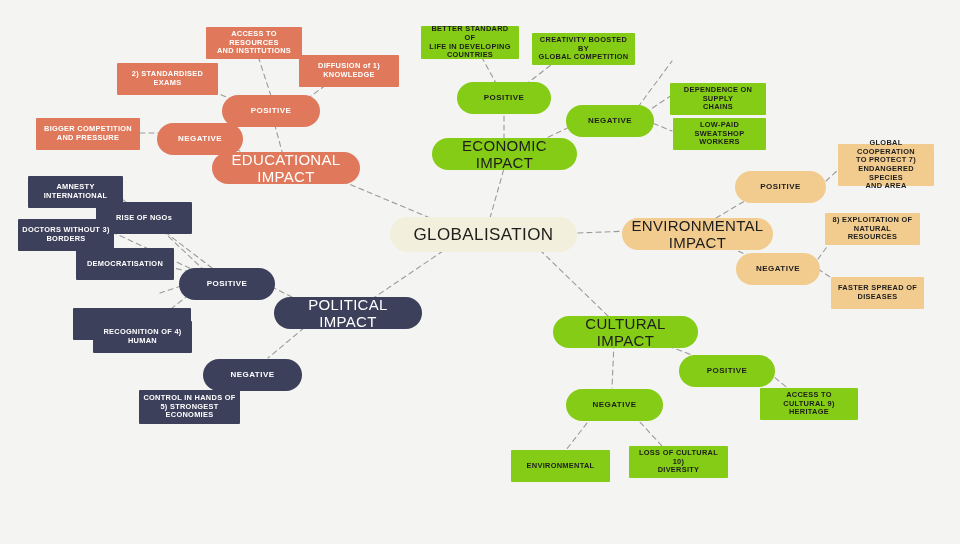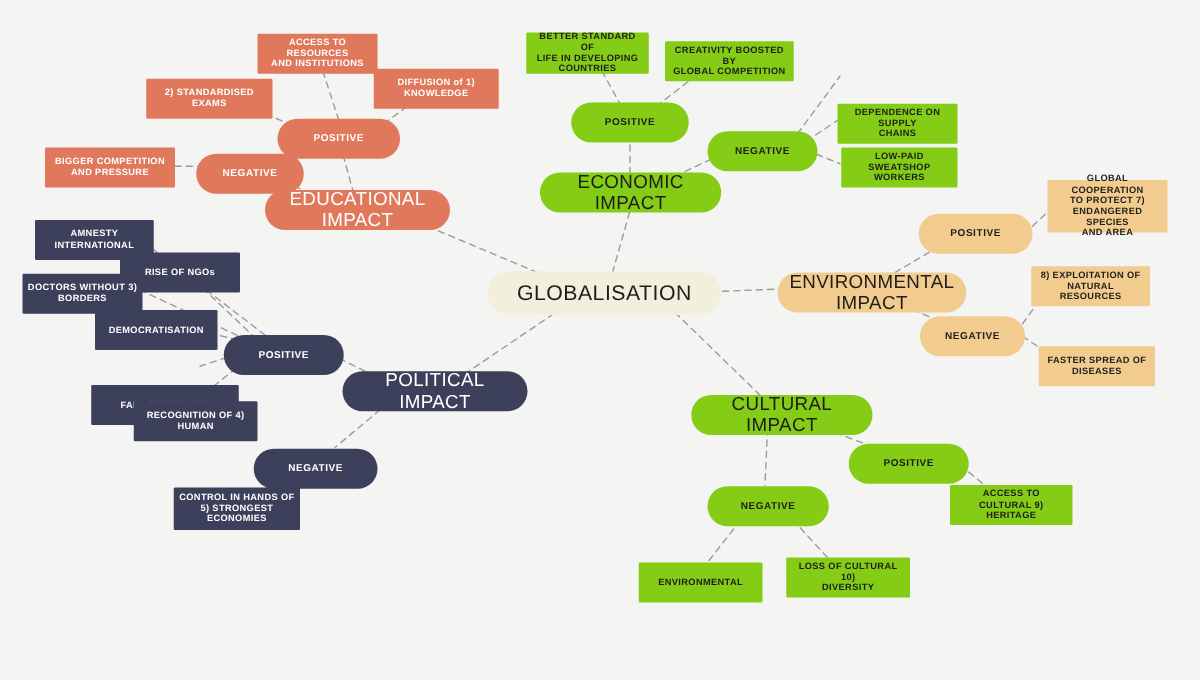--- a/index.html
+++ b/index.html
@@ -174,20 +174,20 @@
 
   <div class="node rect c-navy t-leaf" style="left:96px;top:202px;width:96px;height:20px;">RISE OF NGOs</div>
 
   <div class="node rect c-navy t-leaf" style="left:18px;top:219px;width:96px;height:25px;">DOCTORS WITHOUT 3)
 BORDERS</div>
 
   <div class="node rect c-navy t-leaf" style="left:76px;top:248px;width:98px;height:20px;">DEMOCRATISATION</div>
 
   <div class="node rect c-navy t-leaf" style="left:73px;top:288px;width:118px;height:20px;margin-top:20px;">FALL OF REGIMES</div>
 
-  <div class="node rect c-navy t-leaf" style="left:107px;top:321px;width:99px;height:25px;">RECOGNITION OF 4)
+  <div class="node rect c-navy t-leaf" style="left:93px;top:321px;width:99px;height:25px;">RECOGNITION OF 4)
 HUMAN</div>
 
   <div class="node rect c-navy t-leaf" style="left:139px;top:390px;width:101px;height:34px;">CONTROL IN HANDS OF
 5) STRONGEST
 ECONOMIES</div>
 
 </div>
 
 </body></html>

